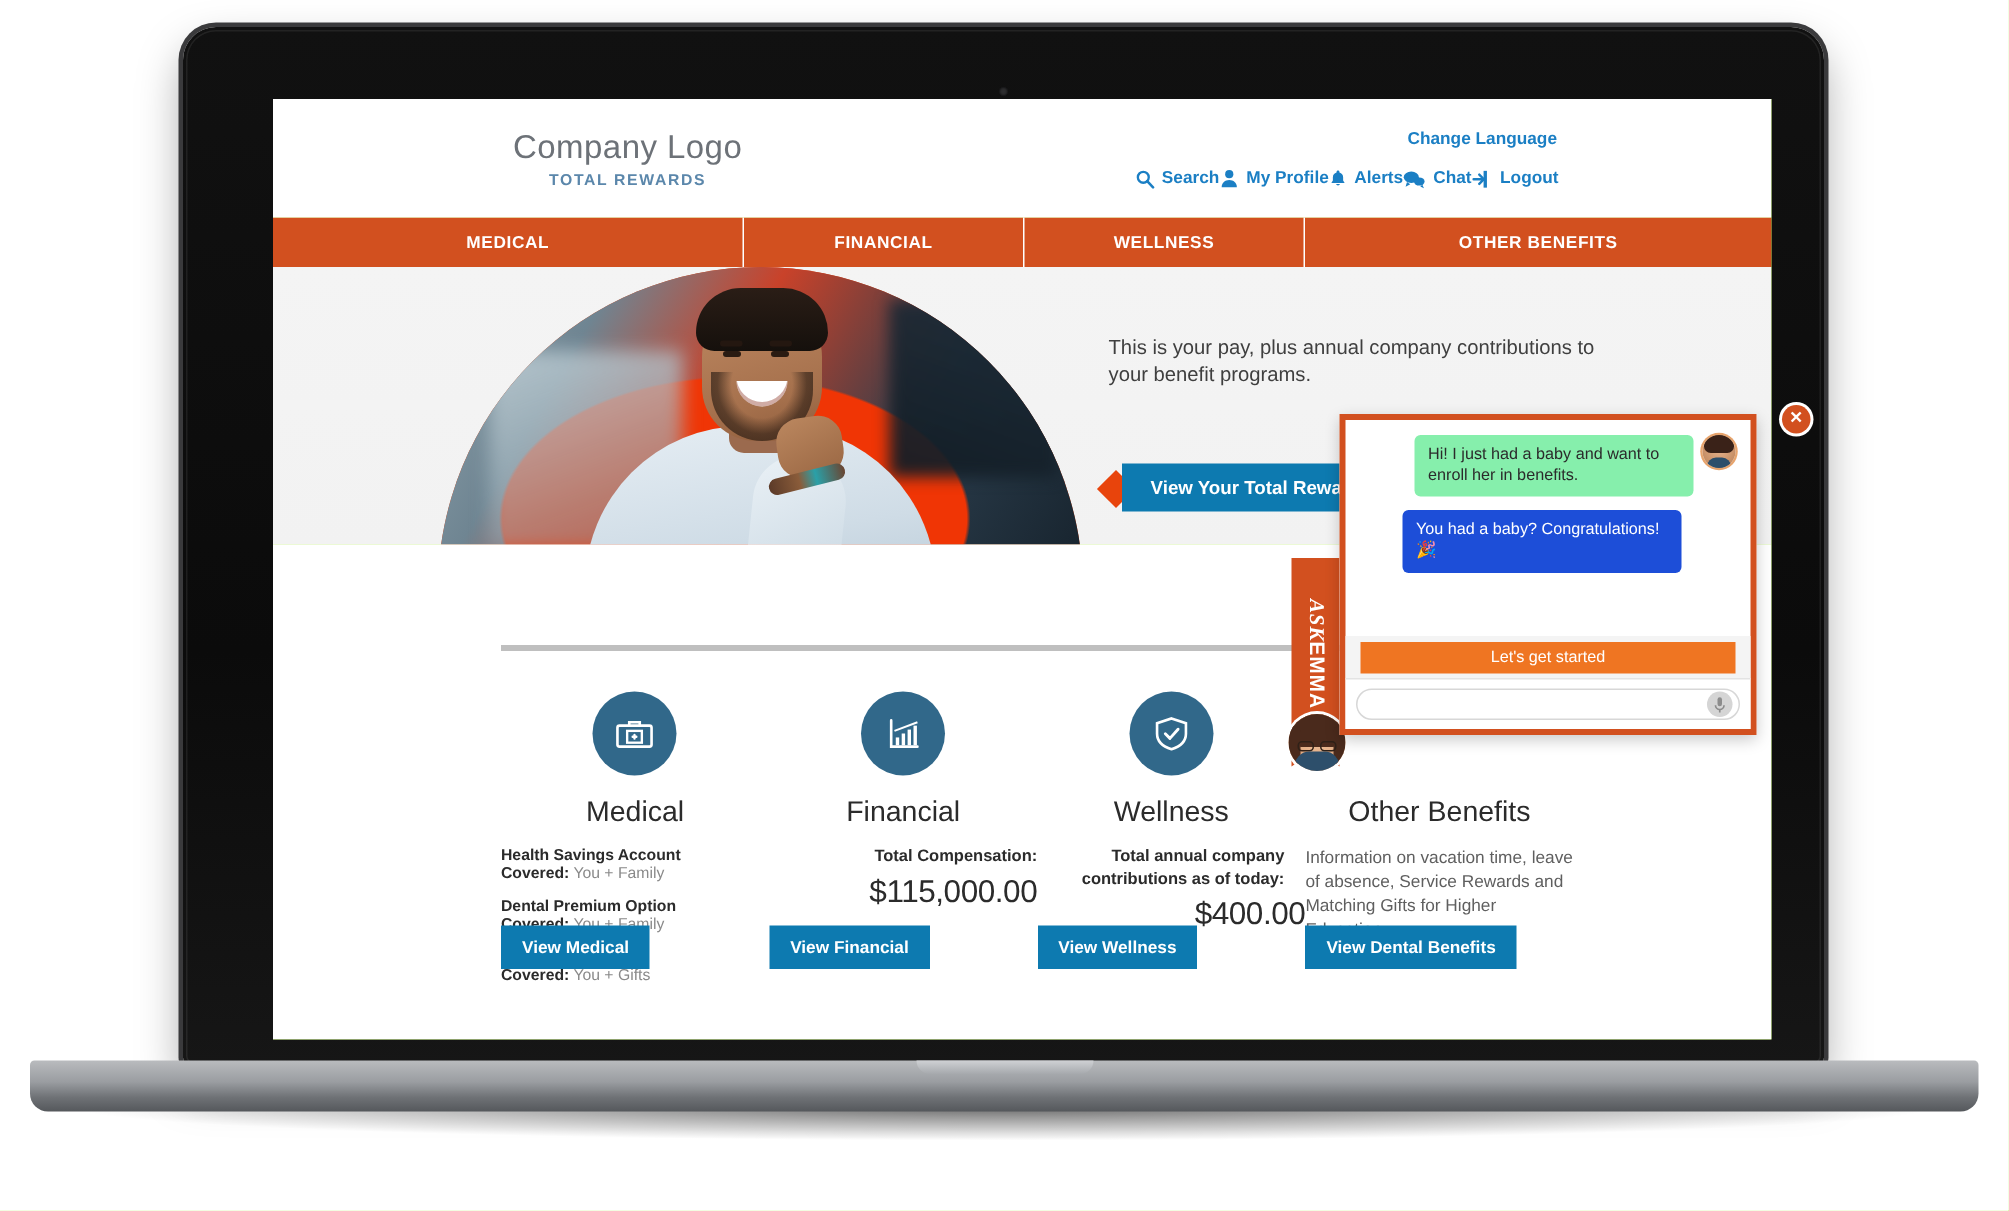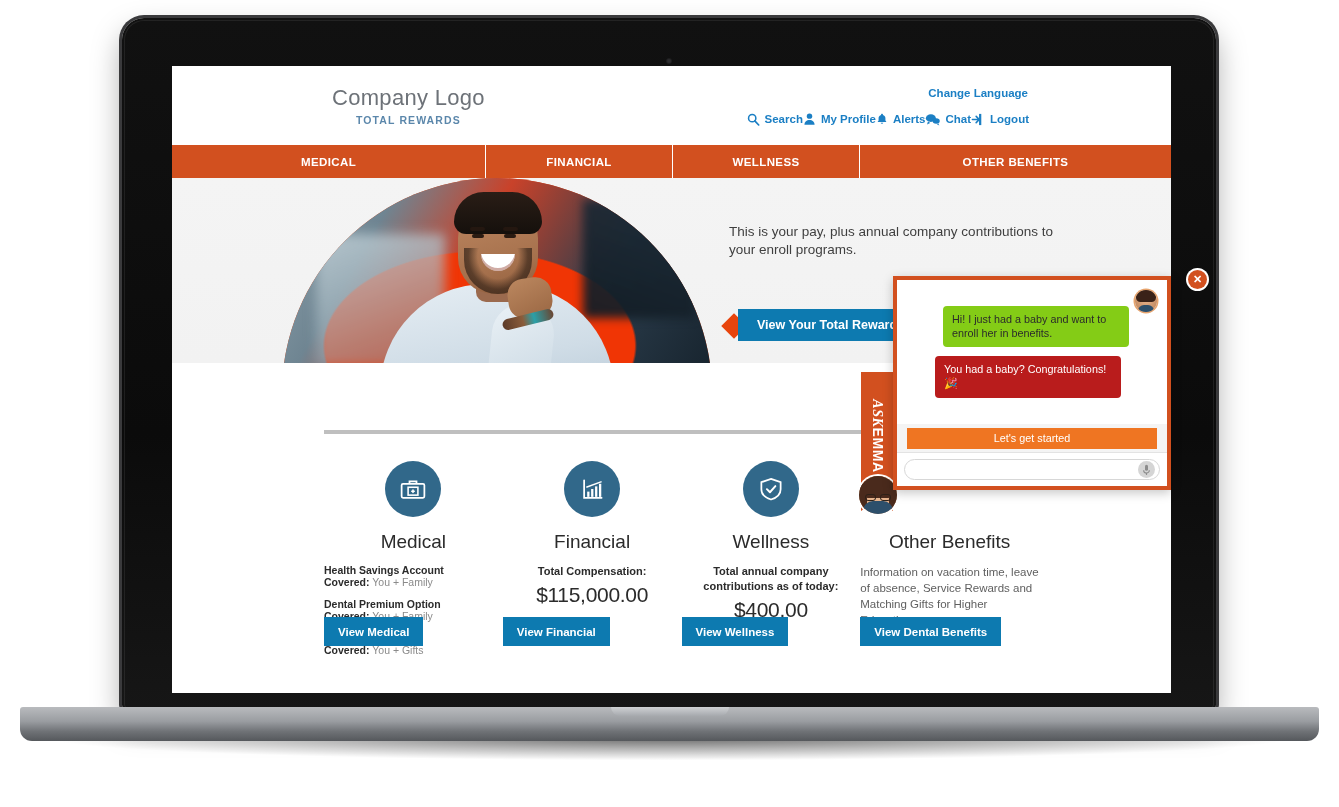--- a/index.html
+++ b/index.html
@@ -44,21 +44,21 @@
     background: linear-gradient(180deg,#cfd1d4,#a6a9ad);
     border-radius: 0 0 9px 9px;
   }
   .base-shadow {
     position:absolute; left:60px; top:738px; width:1219px; height:22px;
     background: radial-gradient(ellipse at 50% 0%, rgba(0,0,0,.55) 0%, rgba(0,0,0,0) 72%);
   }
 
   
   .screen {
-    position:absolute; left:172px; top:66px;
+    position:absolute; left:182px; top:66px;
     width:999px; height:627px;
     background:#bef264; overflow:hidden;
   }
 
   
   .site-header { position:relative; height:79px; background:#fff; }
   .logo-wrap { position:absolute; left:160px; top:19px; }
   .logo-main { font-size:22px; color:#6d7278; letter-spacing:.3px; font-weight:400; }
   .logo-sub {
     margin-top:3px; font-size:10.5px; font-weight:700; letter-spacing:1.1px;
@@ -212,21 +212,21 @@
     margin-top:14px; text-align:center;
     font-size:19px; font-weight:400; color:#2b2b2b;
   }
   .card-body { margin-top:11px; }
 
   .med-row { margin-bottom:10px; }
   .med-name { font-size:10.5px; font-weight:700; color:#2b2b2b; }
   .med-cov { font-size:10.5px; color:#8a8a8a; }
   .med-cov b { color:#2b2b2b; }
 
-  .ctr { text-align:center; }
+  .ctr { text-align:right; }
   .fin-label { font-size:11px; font-weight:700; color:#2b2b2b; line-height:1.35; }
   .fin-value { margin-top:4px; font-size:21px; color:#2b2b2b; letter-spacing:-.3px; }
   .ob-text { font-size:11.5px; color:#5f5f5f; line-height:1.4; }
 
   .btn-row {
     position:absolute; left:152px; top:254px; width:715px; display:flex;
   }
   .btn-cell { width:185px; }
   .btn-view {
     height:29px; padding:0 14px; display:inline-flex; align-items:center; justify-content:center;
@@ -279,22 +279,22 @@
   }
   .chat-body {
     position:absolute; inset:0; bottom:62px; padding:10px 10px 0 10px;
   }
   .msg-row { display:flex; align-items:flex-start; margin-bottom:9px; }
   .msg-row.in { justify-content:flex-end; }
   .bubble {
     max-width:186px; padding:7px 9px; font-size:10.8px; line-height:1.26;
     border-radius:4px;
   }
-  .bubble.user { background:#84cc16; color:#2b2b2b;margin-top:16px; }
-  .bubble.bot { background:#b91c1c; color:#fff; }
+  .bubble.user { background:#86efac; color:#2b2b2b; }
+  .bubble.bot { background:#1d4ed8; color:#fff; }
   .ava {
     width:22px; height:22px; border-radius:50%; flex:0 0 22px; overflow:hidden; position:relative;
     box-shadow:0 0 0 1.5px #e7a46d;
   }
   .ava.user-ava { margin-left:6px; background: radial-gradient(circle at 50% 42%, #e8b48d, #b57c52);}
   .ava.bot-ava  { margin-right:6px; background: radial-gradient(circle at 50% 42%, #f0c49f, #c68b60);}
   .ava .h { position:absolute; left:1px; top:0; width:20px; height:12px; background:#3a2218; border-radius:10px 10px 6px 6px;}
   .ava .b { position:absolute; left:3px; bottom:0; width:16px; height:7px; background:#2d4f6b; border-radius:6px 6px 0 0;}
   .party { font-size:11px; }
 
@@ -427,21 +427,21 @@
           <div class="p-eye l"></div>
             <div class="p-eye r"></div>
           <div class="p-smile"></div>
           <div class="p-hand"></div>
           <div class="p-bracelet"></div>
 
         </div>
       </div>
 
       <div class="hero-copy">
-        <div class="hero-sub">This is your pay, plus annual company contributions to your enroll programs.</div>
+        <div class="hero-sub">This is your pay, plus annual company contributions to your benefit programs.</div>
       </div>
       <div class="hero-flag"></div>
       <div class="btn-hero">View Your Total Rewards</div>
     </div>
 
     <div class="info">
       <div class="info-rule"></div>
 
       <div class="cards">
 

